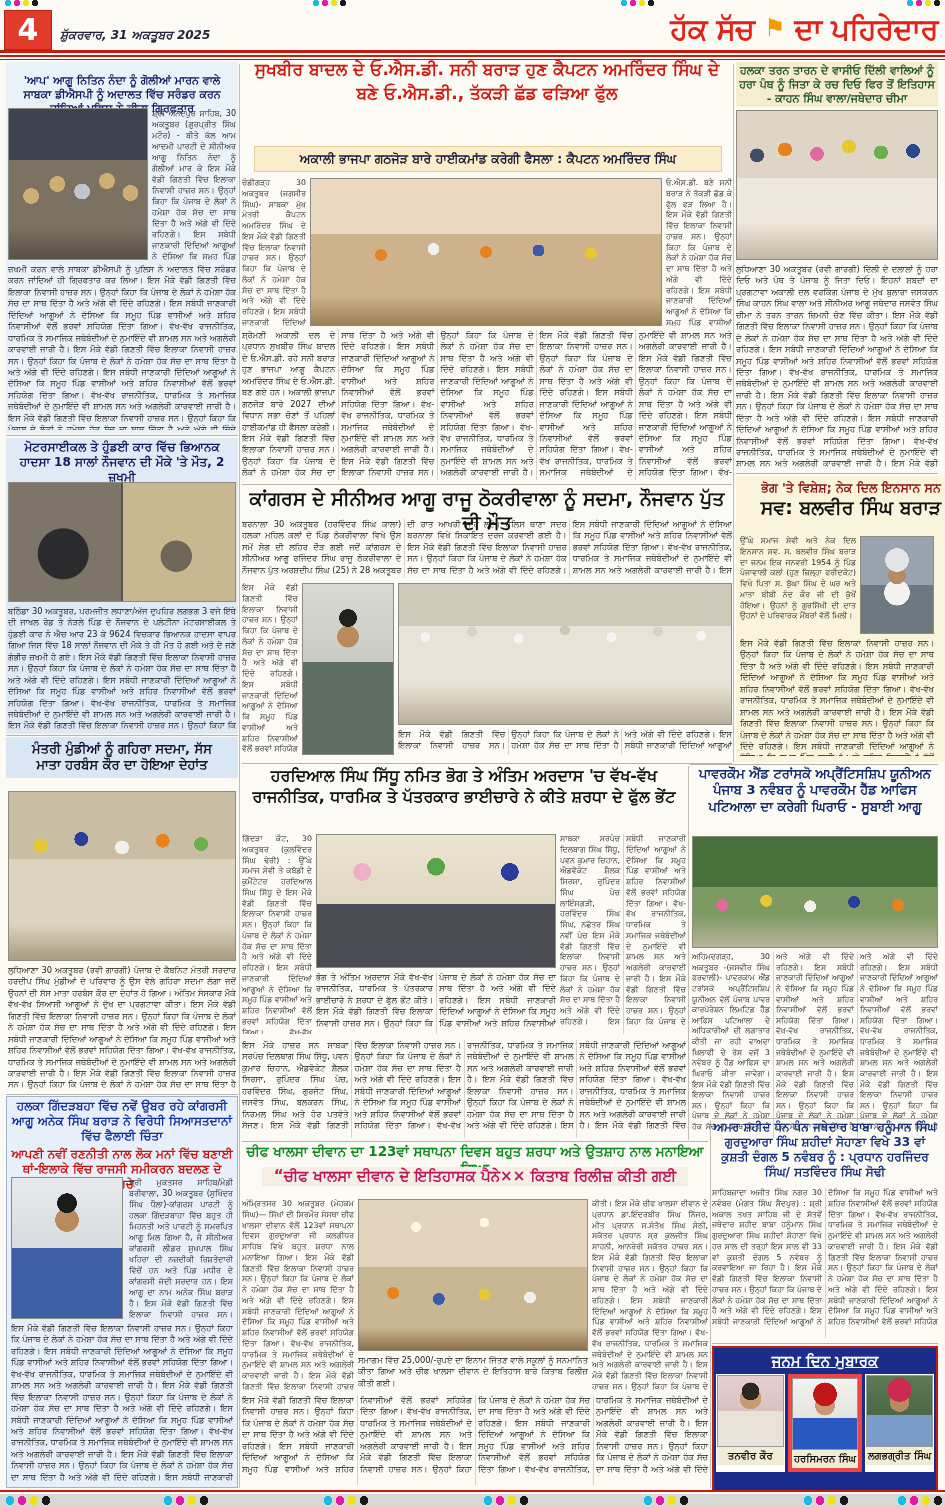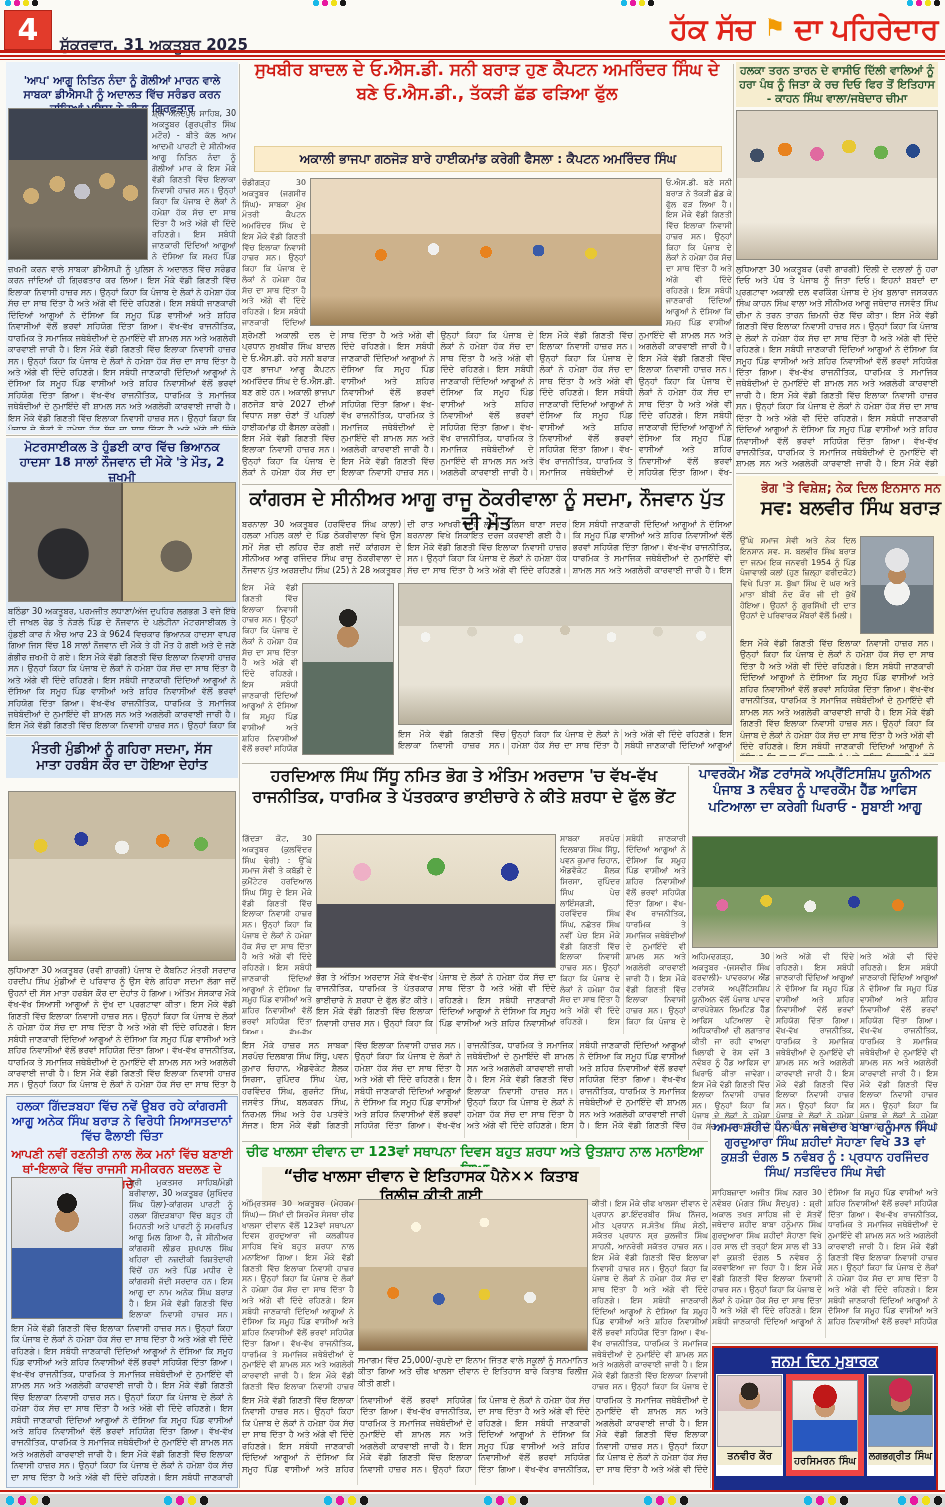--- a/index.html
+++ b/index.html
@@ -11,21 +11,21 @@
   .cols2{column-count:2;column-gap:6px;column-rule:1px solid #d5d2c8;}
   .cols3{column-count:3;column-gap:6px;column-rule:1px solid #d5d2c8;}
   .cols4{column-count:4;column-gap:6px;column-rule:1px solid #d5d2c8;}
   .cols5{column-count:5;column-gap:6px;column-rule:1px solid #d5d2c8;}
   .photo{position:absolute;border:1px solid #8d8a80;box-sizing:border-box;}
   .vrule{position:absolute;width:1px;background:#c2beb2;}
   .hrule{position:absolute;height:1px;background:#b9b5a9;}
   
   #pagenum{left:4px;top:10px;width:46px;height:38px;background:#e23b2b;color:#fff;
            font-size:30px;font-weight:bold;text-align:center;line-height:38px;border:1px solid #b02418;}
-  #pagedate{left:60px;top:36px;font-size:15px;font-weight:bold;color:#23233c;}
+  #pagedate{left:60px;top:28px;font-size:12px;font-weight:bold;color:#23233c;font-style:italic;}
   #masthead{left:640px;top:12px;width:298px;height:38px;text-align:right;
             font-size:29px;font-weight:bold;color:#e0241a;letter-spacing:-0.5px;white-space:nowrap;}
   .flag-ic{display:inline-block;color:#f29b05;font-size:24px;transform:translateY(-3px);}
   .redbar{position:absolute;left:0;width:945px;background:#c41d10;}
   
   .ph-police{background:
      radial-gradient(circle 8px at 16% 58%,#cfae74 97%,transparent),
      radial-gradient(circle 8px at 35% 50%,#cfae74 97%,transparent),
      radial-gradient(circle 8px at 53% 55%,#c4c4cc 97%,transparent),
      radial-gradient(circle 8px at 71% 48%,#cfae74 97%,transparent),
@@ -213,21 +213,21 @@
     <div class="body" style="position:absolute;left:0;top:68px;width:70px;height:200px;font-size:7.8px">ਗਿੱਦੜਾ ਕੋਟ, 30 ਅਕਤੂਬਰ (ਕੁਲਵਿੰਦਰ ਸਿੰਘ ਢੇਰੀ) : ਉੱਘੇ ਸਮਾਜ ਸੇਵੀ ਤੇ ਕਬੱਡੀ ਦੇ ਕੁਮੈਂਟੇਟਰ ਹਰਦਿਆਲ ਸਿੰਘ ਸਿੱਧੂ ਦੇ ਇਸ ਮੌਕੇ ਵੱਡੀ ਗਿਣਤੀ ਵਿੱਚ ਇਲਾਕਾ ਨਿਵਾਸੀ ਹਾਜ਼ਰ ਸਨ। ਉਨ੍ਹਾਂ ਕਿਹਾ ਕਿ ਪੰਜਾਬ ਦੇ ਲੋਕਾਂ ਨੇ ਹਮੇਸ਼ਾ ਹੱਕ ਸੱਚ ਦਾ ਸਾਥ ਦਿੱਤਾ ਹੈ ਅਤੇ ਅੱਗੇ ਵੀ ਦਿੰਦੇ ਰਹਿਣਗੇ। ਇਸ ਸਬੰਧੀ ਜਾਣਕਾਰੀ ਦਿੰਦਿਆਂ ਆਗੂਆਂ ਨੇ ਦੱਸਿਆ ਕਿ ਸਮੂਹ ਪਿੰਡ ਵਾਸੀਆਂ ਅਤੇ ਸ਼ਹਿਰ ਨਿਵਾਸੀਆਂ ਵੱਲੋਂ ਭਰਵਾਂ ਸਹਿਯੋਗ ਦਿੱਤਾ ਗਿਆ। ਵੱਖ-ਵੱਖ ਰਾਜਨੀਤਿਕ, ਧਾਰਮਿਕ ਤੇ ਸਮਾਜਿਕ ਜਥੇਬੰਦੀਆਂ ਦੇ ਨੁਮਾਇੰਦੇ ਵੀ ਸ਼ਾਮਲ ਸਨ ਅਤੇ ਅਗਲੇਰੀ ਕਾਰਵਾਈ ਜਾਰੀ ਹੈ।</div>
     <div class="photo ph-stage" style="left:74px;top:68px;width:240px;height:134px"></div>
     <div class="body cols2" style="position:absolute;left:318px;top:68px;width:126px;height:200px;font-size:7.8px">ਸਾਬਕਾ ਸਰਪੰਚ ਦਿਲਬਾਗ ਸਿੰਘ ਸਿੱਧੂ, ਪਵਨ ਕੁਮਾਰ ਚਿਹਾਨ, ਐਡਵੋਕੇਟ ਸ਼ੈਲਕ ਸਿਰਸਾ, ਰੁਪਿੰਦਰ ਸਿੰਘ ਪੇਚ ਲਾਇੰਸਗੜੀ, ਹਰਵਿੰਦਰ ਸਿੰਘ ਸਿੰਘ, ਨਛੱਤਰ ਸਿੰਘ ਨਵੀਂ ਪੇਚ ਇਸ ਮੌਕੇ ਵੱਡੀ ਗਿਣਤੀ ਵਿੱਚ ਇਲਾਕਾ ਨਿਵਾਸੀ ਹਾਜ਼ਰ ਸਨ। ਉਨ੍ਹਾਂ ਕਿਹਾ ਕਿ ਪੰਜਾਬ ਦੇ ਲੋਕਾਂ ਨੇ ਹਮੇਸ਼ਾ ਹੱਕ ਸੱਚ ਦਾ ਸਾਥ ਦਿੱਤਾ ਹੈ ਅਤੇ ਅੱਗੇ ਵੀ ਦਿੰਦੇ ਰਹਿਣਗੇ। ਇਸ ਸਬੰਧੀ ਜਾਣਕਾਰੀ ਦਿੰਦਿਆਂ ਆਗੂਆਂ ਨੇ ਦੱਸਿਆ ਕਿ ਸਮੂਹ ਪਿੰਡ ਵਾਸੀਆਂ ਅਤੇ ਸ਼ਹਿਰ ਨਿਵਾਸੀਆਂ ਵੱਲੋਂ ਭਰਵਾਂ ਸਹਿਯੋਗ ਦਿੱਤਾ ਗਿਆ। ਵੱਖ-ਵੱਖ ਰਾਜਨੀਤਿਕ, ਧਾਰਮਿਕ ਤੇ ਸਮਾਜਿਕ ਜਥੇਬੰਦੀਆਂ ਦੇ ਨੁਮਾਇੰਦੇ ਵੀ ਸ਼ਾਮਲ ਸਨ ਅਤੇ ਅਗਲੇਰੀ ਕਾਰਵਾਈ ਜਾਰੀ ਹੈ। ਇਸ ਮੌਕੇ ਵੱਡੀ ਗਿਣਤੀ ਵਿੱਚ ਇਲਾਕਾ ਨਿਵਾਸੀ ਹਾਜ਼ਰ ਸਨ। ਉਨ੍ਹਾਂ ਕਿਹਾ ਕਿ ਪੰਜਾਬ ਦੇ ਲੋਕਾਂ ਨੇ ਹਮੇਸ਼ਾ ਹੱਕ ਸੱਚ ਦਾ ਸਾਥ ਦਿੱਤਾ ਹੈ ਅਤੇ ਅੱਗੇ ਵੀ ਦਿੰਦੇ ਰਹਿਣਗੇ। ਇਸ ਸਬੰਧੀ ਜਾਣਕਾਰੀ ਦਿੰਦਿਆਂ ਆਗੂਆਂ ਨੇ ਦੱਸਿਆ ਕਿ ਸਮੂਹ ਪਿੰਡ ਵਾਸੀਆਂ ਅਤੇ ਸ਼ਹਿਰ ਨਿਵਾਸੀਆਂ ਵੱਲੋਂ ਭਰਵਾਂ ਸਹਿਯੋਗ ਦਿੱਤਾ ਗਿਆ। ਵੱਖ-ਵੱਖ ਰਾਜਨੀਤਿਕ, ਧਾਰਮਿਕ ਤੇ ਸਮਾਜਿਕ ਜਥੇਬੰਦੀਆਂ ਦੇ ਨੁਮਾਇੰਦੇ ਵੀ ਸ਼ਾਮਲ ਸਨ ਅਤੇ ਅਗਲੇਰੀ ਕਾਰਵਾਈ ਜਾਰੀ ਹੈ।</div>
     <div class="body cols2" style="position:absolute;left:74px;top:206px;width:240px;height:62px">ਭੋਗ ਤੇ ਅੰਤਿਮ ਅਰਦਾਸ ਮੌਕੇ ਵੱਖ-ਵੱਖ ਰਾਜਨੀਤਿਕ, ਧਾਰਮਿਕ ਤੇ ਪੱਤਰਕਾਰ ਭਾਈਚਾਰੇ ਨੇ ਸ਼ਰਧਾ ਦੇ ਫੁੱਲ ਭੇਂਟ ਕੀਤੇ। ਇਸ ਮੌਕੇ ਵੱਡੀ ਗਿਣਤੀ ਵਿੱਚ ਇਲਾਕਾ ਨਿਵਾਸੀ ਹਾਜ਼ਰ ਸਨ। ਉਨ੍ਹਾਂ ਕਿਹਾ ਕਿ ਪੰਜਾਬ ਦੇ ਲੋਕਾਂ ਨੇ ਹਮੇਸ਼ਾ ਹੱਕ ਸੱਚ ਦਾ ਸਾਥ ਦਿੱਤਾ ਹੈ ਅਤੇ ਅੱਗੇ ਵੀ ਦਿੰਦੇ ਰਹਿਣਗੇ। ਇਸ ਸਬੰਧੀ ਜਾਣਕਾਰੀ ਦਿੰਦਿਆਂ ਆਗੂਆਂ ਨੇ ਦੱਸਿਆ ਕਿ ਸਮੂਹ ਪਿੰਡ ਵਾਸੀਆਂ ਅਤੇ ਸ਼ਹਿਰ ਨਿਵਾਸੀਆਂ ਵੱਲੋਂ ਭਰਵਾਂ ਸਹਿਯੋਗ ਦਿੱਤਾ ਗਿਆ। ਵੱਖ-ਵੱਖ ਰਾਜਨੀਤਿਕ, ਧਾਰਮਿਕ ਤੇ ਸਮਾਜਿਕ ਜਥੇਬੰਦੀਆਂ ਦੇ ਨੁਮਾਇੰਦੇ ਵੀ ਸ਼ਾਮਲ ਸਨ ਅਤੇ ਅਗਲੇਰੀ ਕਾਰਵਾਈ ਜਾਰੀ ਹੈ। ਇਸ ਮੌਕੇ ਵੱਡੀ ਗਿਣਤੀ ਵਿੱਚ ਇਲਾਕਾ ਨਿਵਾਸੀ ਹਾਜ਼ਰ ਸਨ। ਉਨ੍ਹਾਂ ਕਿਹਾ ਕਿ ਪੰਜਾਬ ਦੇ ਲੋਕਾਂ ਨੇ ਹਮੇਸ਼ਾ ਹੱਕ ਸੱਚ ਦਾ ਸਾਥ ਦਿੱਤਾ ਹੈ ਅਤੇ ਅੱਗੇ ਵੀ ਦਿੰਦੇ ਰਹਿਣਗੇ। ਇਸ ਸਬੰਧੀ ਜਾਣਕਾਰੀ ਦਿੰਦਿਆਂ ਆਗੂਆਂ ਨੇ ਦੱਸਿਆ ਕਿ ਸਮੂਹ ਪਿੰਡ ਵਾਸੀਆਂ ਅਤੇ ਸ਼ਹਿਰ ਨਿਵਾਸੀਆਂ ਵੱਲੋਂ ਭਰਵਾਂ ਸਹਿਯੋਗ ਦਿੱਤਾ ਗਿਆ। ਵੱਖ-ਵੱਖ ਰਾਜਨੀਤਿਕ, ਧਾਰਮਿਕ ਤੇ ਸਮਾਜਿਕ ਜਥੇਬੰਦੀਆਂ ਦੇ ਨੁਮਾਇੰਦੇ ਵੀ ਸ਼ਾਮਲ ਸਨ ਅਤੇ ਅਗਲੇਰੀ ਕਾਰਵਾਈ ਜਾਰੀ ਹੈ।</div>
     <div class="body cols4" style="position:absolute;left:0;top:274px;width:444px;height:98px">ਇਸ ਮੌਕੇ ਹਾਜ਼ਰ ਸਨ ਸਾਬਕਾ ਸਰਪੰਚ ਦਿਲਬਾਗ ਸਿੰਘ ਸਿੱਧੂ, ਪਵਨ ਕੁਮਾਰ ਚਿਹਾਨ, ਐਡਵੋਕੇਟ ਸ਼ੈਲਕ ਸਿਰਸਾ, ਰੁਪਿੰਦਰ ਸਿੰਘ ਪੇਚ, ਹਰਵਿੰਦਰ ਸਿੰਘ, ਗੁਰਜੰਟ ਸਿੰਘ, ਜਸਵੰਤ ਸਿੰਘ, ਬਲਕਰਨ ਸਿੰਘ, ਨਿਰਮਲ ਸਿੰਘ ਅਤੇ ਹੋਰ ਪਤਵੰਤੇ ਸੱਜਣ। ਇਸ ਮੌਕੇ ਵੱਡੀ ਗਿਣਤੀ ਵਿੱਚ ਇਲਾਕਾ ਨਿਵਾਸੀ ਹਾਜ਼ਰ ਸਨ। ਉਨ੍ਹਾਂ ਕਿਹਾ ਕਿ ਪੰਜਾਬ ਦੇ ਲੋਕਾਂ ਨੇ ਹਮੇਸ਼ਾ ਹੱਕ ਸੱਚ ਦਾ ਸਾਥ ਦਿੱਤਾ ਹੈ ਅਤੇ ਅੱਗੇ ਵੀ ਦਿੰਦੇ ਰਹਿਣਗੇ। ਇਸ ਸਬੰਧੀ ਜਾਣਕਾਰੀ ਦਿੰਦਿਆਂ ਆਗੂਆਂ ਨੇ ਦੱਸਿਆ ਕਿ ਸਮੂਹ ਪਿੰਡ ਵਾਸੀਆਂ ਅਤੇ ਸ਼ਹਿਰ ਨਿਵਾਸੀਆਂ ਵੱਲੋਂ ਭਰਵਾਂ ਸਹਿਯੋਗ ਦਿੱਤਾ ਗਿਆ। ਵੱਖ-ਵੱਖ ਰਾਜਨੀਤਿਕ, ਧਾਰਮਿਕ ਤੇ ਸਮਾਜਿਕ ਜਥੇਬੰਦੀਆਂ ਦੇ ਨੁਮਾਇੰਦੇ ਵੀ ਸ਼ਾਮਲ ਸਨ ਅਤੇ ਅਗਲੇਰੀ ਕਾਰਵਾਈ ਜਾਰੀ ਹੈ। ਇਸ ਮੌਕੇ ਵੱਡੀ ਗਿਣਤੀ ਵਿੱਚ ਇਲਾਕਾ ਨਿਵਾਸੀ ਹਾਜ਼ਰ ਸਨ। ਉਨ੍ਹਾਂ ਕਿਹਾ ਕਿ ਪੰਜਾਬ ਦੇ ਲੋਕਾਂ ਨੇ ਹਮੇਸ਼ਾ ਹੱਕ ਸੱਚ ਦਾ ਸਾਥ ਦਿੱਤਾ ਹੈ ਅਤੇ ਅੱਗੇ ਵੀ ਦਿੰਦੇ ਰਹਿਣਗੇ। ਇਸ ਸਬੰਧੀ ਜਾਣਕਾਰੀ ਦਿੰਦਿਆਂ ਆਗੂਆਂ ਨੇ ਦੱਸਿਆ ਕਿ ਸਮੂਹ ਪਿੰਡ ਵਾਸੀਆਂ ਅਤੇ ਸ਼ਹਿਰ ਨਿਵਾਸੀਆਂ ਵੱਲੋਂ ਭਰਵਾਂ ਸਹਿਯੋਗ ਦਿੱਤਾ ਗਿਆ। ਵੱਖ-ਵੱਖ ਰਾਜਨੀਤਿਕ, ਧਾਰਮਿਕ ਤੇ ਸਮਾਜਿਕ ਜਥੇਬੰਦੀਆਂ ਦੇ ਨੁਮਾਇੰਦੇ ਵੀ ਸ਼ਾਮਲ ਸਨ ਅਤੇ ਅਗਲੇਰੀ ਕਾਰਵਾਈ ਜਾਰੀ ਹੈ। ਇਸ ਮੌਕੇ ਵੱਡੀ ਗਿਣਤੀ ਵਿੱਚ ਇਲਾਕਾ ਨਿਵਾਸੀ ਹਾਜ਼ਰ ਸਨ। ਉਨ੍ਹਾਂ ਕਿਹਾ ਕਿ ਪੰਜਾਬ ਦੇ ਲੋਕਾਂ ਨੇ ਹਮੇਸ਼ਾ ਹੱਕ ਸੱਚ ਦਾ ਸਾਥ ਦਿੱਤਾ ਹੈ ਅਤੇ ਅੱਗੇ ਵੀ ਦਿੰਦੇ ਰਹਿਣਗੇ। ਇਸ ਸਬੰਧੀ ਜਾਣਕਾਰੀ ਦਿੰਦਿਆਂ ਆਗੂਆਂ ਨੇ ਦੱਸਿਆ ਕਿ ਸਮੂਹ ਪਿੰਡ ਵਾਸੀਆਂ ਅਤੇ ਸ਼ਹਿਰ ਨਿਵਾਸੀਆਂ ਵੱਲੋਂ ਭਰਵਾਂ ਸਹਿਯੋਗ ਦਿੱਤਾ ਗਿਆ। ਵੱਖ-ਵੱਖ ਰਾਜਨੀਤਿਕ, ਧਾਰਮਿਕ ਤੇ ਸਮਾਜਿਕ ਜਥੇਬੰਦੀਆਂ ਦੇ ਨੁਮਾਇੰਦੇ ਵੀ ਸ਼ਾਮਲ ਸਨ ਅਤੇ ਅਗਲੇਰੀ ਕਾਰਵਾਈ ਜਾਰੀ ਹੈ। ਇਸ ਮੌਕੇ ਵੱਡੀ ਗਿਣਤੀ ਵਿੱਚ ਇਲਾਕਾ ਨਿਵਾਸੀ ਹਾਜ਼ਰ ਸਨ। ਉਨ੍ਹਾਂ ਕਿਹਾ ਕਿ ਪੰਜਾਬ ਦੇ ਲੋਕਾਂ ਨੇ ਹਮੇਸ਼ਾ ਹੱਕ ਸੱਚ ਦਾ ਸਾਥ ਦਿੱਤਾ ਹੈ ਅਤੇ ਅੱਗੇ ਵੀ ਦਿੰਦੇ ਰਹਿਣਗੇ। ਇਸ ਸਬੰਧੀ ਜਾਣਕਾਰੀ ਦਿੰਦਿਆਂ ਆਗੂਆਂ ਨੇ ਦੱਸਿਆ ਕਿ ਸਮੂਹ ਪਿੰਡ ਵਾਸੀਆਂ ਅਤੇ ਸ਼ਹਿਰ ਨਿਵਾਸੀਆਂ ਵੱਲੋਂ ਭਰਵਾਂ ਸਹਿਯੋਗ ਦਿੱਤਾ ਗਿਆ। ਵੱਖ-ਵੱਖ ਰਾਜਨੀਤਿਕ, ਧਾਰਮਿਕ ਤੇ ਸਮਾਜਿਕ ਜਥੇਬੰਦੀਆਂ ਦੇ ਨੁਮਾਇੰਦੇ ਵੀ ਸ਼ਾਮਲ ਸਨ ਅਤੇ ਅਗਲੇਰੀ ਕਾਰਵਾਈ ਜਾਰੀ ਹੈ। ਇਸ ਮੌਕੇ ਵੱਡੀ ਗਿਣਤੀ ਵਿੱਚ ਇਲਾਕਾ ਨਿਵਾਸੀ ਹਾਜ਼ਰ ਸਨ। ਉਨ੍ਹਾਂ ਕਿਹਾ ਕਿ ਪੰਜਾਬ ਦੇ ਲੋਕਾਂ ਨੇ ਹਮੇਸ਼ਾ ਹੱਕ ਸੱਚ ਦਾ ਸਾਥ ਦਿੱਤਾ ਹੈ ਅਤੇ ਅੱਗੇ ਵੀ ਦਿੰਦੇ ਰਹਿਣਗੇ। ਇਸ ਸਬੰਧੀ ਜਾਣਕਾਰੀ ਦਿੰਦਿਆਂ ਆਗੂਆਂ ਨੇ ਦੱਸਿਆ ਕਿ ਸਮੂਹ ਪਿੰਡ ਵਾਸੀਆਂ ਅਤੇ ਸ਼ਹਿਰ ਨਿਵਾਸੀਆਂ ਵੱਲੋਂ ਭਰਵਾਂ ਸਹਿਯੋਗ ਦਿੱਤਾ ਗਿਆ। ਵੱਖ-ਵੱਖ ਰਾਜਨੀਤਿਕ, ਧਾਰਮਿਕ ਤੇ ਸਮਾਜਿਕ ਜਥੇਬੰਦੀਆਂ ਦੇ ਨੁਮਾਇੰਦੇ ਵੀ ਸ਼ਾਮਲ ਸਨ ਅਤੇ ਅਗਲੇਰੀ ਕਾਰਵਾਈ ਜਾਰੀ ਹੈ।</div>
   </div>
   <div class="hrule" style="left:242px;top:1141px;width:466px"></div>
 
   <div class="abs" style="left:242px;top:1143px;width:466px;height:345px">
     <div class="hl" style="font-size:13.5px;color:#0e8a1e">ਚੀਫ ਖਾਲਸਾ ਦੀਵਾਨ ਦਾ 123ਵਾਂ ਸਥਾਪਨਾ ਦਿਵਸ ਬਹੁਤ ਸ਼ਰਧਾ ਅਤੇ ਉਤਸ਼ਾਹ ਨਾਲ ਮਨਾਇਆ ਗਿਆ</div>
-    <div class="hl" style="position:absolute;left:20px;top:24px;width:338px;font-size:15px;color:#000000;background:#f4efe2">“ਚੀਫ ਖਾਲਸਾ ਦੀਵਾਨ ਦੇ ਇਤਿਹਾਸਕ ਪੈਨੇ×× ਕਿਤਾਬ ਰਿਲੀਜ਼ ਕੀਤੀ ਗਈ</div>
+    <div class="hl" style="position:absolute;left:20px;top:24px;width:426px;font-size:15px;color:#be185d;background:#f4efe2">“ਚੀਫ ਖਾਲਸਾ ਦੀਵਾਨ ਦੇ ਇਤਿਹਾਸਕ ਪੈਨੇ×× ਕਿਤਾਬ ਰਿਲੀਜ਼ ਕੀਤੀ ਗਈ</div>
     <div class="body" style="position:absolute;left:0;top:56px;width:112px;height:192px;font-size:7.8px">ਅੰਮ੍ਰਿਤਸਰ 30 ਅਕਤੂਬਰ (ਮੇਹਕਮ ਸਿੰਘ)— ਸਿੱਖਾਂ ਦੀ ਸਿਰਮੌਰ ਸੰਸਥਾ ਚੀਫ ਖਾਲਸਾ ਦੀਵਾਨ ਵੱਲੋਂ 123ਵਾਂ ਸਥਾਪਨਾ ਦਿਵਸ ਗੁਰਦੁਆਰਾ ਜੀ ਕਲਗੀਧਰ ਸਾਹਿਬ ਵਿਖੇ ਬਹੁਤ ਸ਼ਰਧਾ ਨਾਲ ਮਨਾਇਆ ਗਿਆ। ਇਸ ਮੌਕੇ ਵੱਡੀ ਗਿਣਤੀ ਵਿੱਚ ਇਲਾਕਾ ਨਿਵਾਸੀ ਹਾਜ਼ਰ ਸਨ। ਉਨ੍ਹਾਂ ਕਿਹਾ ਕਿ ਪੰਜਾਬ ਦੇ ਲੋਕਾਂ ਨੇ ਹਮੇਸ਼ਾ ਹੱਕ ਸੱਚ ਦਾ ਸਾਥ ਦਿੱਤਾ ਹੈ ਅਤੇ ਅੱਗੇ ਵੀ ਦਿੰਦੇ ਰਹਿਣਗੇ। ਇਸ ਸਬੰਧੀ ਜਾਣਕਾਰੀ ਦਿੰਦਿਆਂ ਆਗੂਆਂ ਨੇ ਦੱਸਿਆ ਕਿ ਸਮੂਹ ਪਿੰਡ ਵਾਸੀਆਂ ਅਤੇ ਸ਼ਹਿਰ ਨਿਵਾਸੀਆਂ ਵੱਲੋਂ ਭਰਵਾਂ ਸਹਿਯੋਗ ਦਿੱਤਾ ਗਿਆ। ਵੱਖ-ਵੱਖ ਰਾਜਨੀਤਿਕ, ਧਾਰਮਿਕ ਤੇ ਸਮਾਜਿਕ ਜਥੇਬੰਦੀਆਂ ਦੇ ਨੁਮਾਇੰਦੇ ਵੀ ਸ਼ਾਮਲ ਸਨ ਅਤੇ ਅਗਲੇਰੀ ਕਾਰਵਾਈ ਜਾਰੀ ਹੈ। ਇਸ ਮੌਕੇ ਵੱਡੀ ਗਿਣਤੀ ਵਿੱਚ ਇਲਾਕਾ ਨਿਵਾਸੀ ਹਾਜ਼ਰ ਸਨ। ਉਨ੍ਹਾਂ ਕਿਹਾ ਕਿ ਪੰਜਾਬ ਦੇ ਲੋਕਾਂ ਨੇ ਹਮੇਸ਼ਾ ਹੱਕ ਸੱਚ ਦਾ ਸਾਥ ਦਿੱਤਾ ਹੈ ਅਤੇ ਅੱਗੇ ਵੀ ਦਿੰਦੇ ਰਹਿਣਗੇ। ਇਸ ਸਬੰਧੀ ਜਾਣਕਾਰੀ ਦਿੰਦਿਆਂ ਆਗੂਆਂ ਨੇ ਦੱਸਿਆ ਕਿ ਸਮੂਹ ਪਿੰਡ ਵਾਸੀਆਂ ਅਤੇ ਸ਼ਹਿਰ ਨਿਵਾਸੀਆਂ ਵੱਲੋਂ ਭਰਵਾਂ ਸਹਿਯੋਗ ਦਿੱਤਾ ਗਿਆ। ਵੱਖ-ਵੱਖ ਰਾਜਨੀਤਿਕ, ਧਾਰਮਿਕ ਤੇ ਸਮਾਜਿਕ ਜਥੇਬੰਦੀਆਂ ਦੇ ਨੁਮਾਇੰਦੇ ਵੀ ਸ਼ਾਮਲ ਸਨ ਅਤੇ ਅਗਲੇਰੀ ਕਾਰਵਾਈ ਜਾਰੀ ਹੈ।</div>
     <div class="photo ph-hall" style="left:116px;top:56px;width:230px;height:152px"></div>
     <div class="body" style="position:absolute;left:350px;top:56px;width:116px;height:192px;font-size:7.8px">ਕੀਤੀ। ਇਸ ਮੌਕੇ ਚੀਫ ਖਾਲਸਾ ਦੀਵਾਨ ਦੇ ਪ੍ਰਧਾਨ ਡਾ.ਇੰਦਰਬੀਰ ਸਿੰਘ ਨਿੱਜਰ, ਮੀਤ ਪ੍ਰਧਾਨ ਸ.ਸੰਤੋਖ ਸਿੰਘ ਸੇਠੀ, ਸਕੱਤਰ ਪ੍ਰਧਾਨ ਸ੍ਰ ਕੁਲਜੀਤ ਸਿੰਘ ਸਾਹਨੀ, ਆਨਰੇਰੀ ਸਕੱਤਰ ਹਾਜ਼ਰ ਸਨ। ਇਸ ਮੌਕੇ ਵੱਡੀ ਗਿਣਤੀ ਵਿੱਚ ਇਲਾਕਾ ਨਿਵਾਸੀ ਹਾਜ਼ਰ ਸਨ। ਉਨ੍ਹਾਂ ਕਿਹਾ ਕਿ ਪੰਜਾਬ ਦੇ ਲੋਕਾਂ ਨੇ ਹਮੇਸ਼ਾ ਹੱਕ ਸੱਚ ਦਾ ਸਾਥ ਦਿੱਤਾ ਹੈ ਅਤੇ ਅੱਗੇ ਵੀ ਦਿੰਦੇ ਰਹਿਣਗੇ। ਇਸ ਸਬੰਧੀ ਜਾਣਕਾਰੀ ਦਿੰਦਿਆਂ ਆਗੂਆਂ ਨੇ ਦੱਸਿਆ ਕਿ ਸਮੂਹ ਪਿੰਡ ਵਾਸੀਆਂ ਅਤੇ ਸ਼ਹਿਰ ਨਿਵਾਸੀਆਂ ਵੱਲੋਂ ਭਰਵਾਂ ਸਹਿਯੋਗ ਦਿੱਤਾ ਗਿਆ। ਵੱਖ-ਵੱਖ ਰਾਜਨੀਤਿਕ, ਧਾਰਮਿਕ ਤੇ ਸਮਾਜਿਕ ਜਥੇਬੰਦੀਆਂ ਦੇ ਨੁਮਾਇੰਦੇ ਵੀ ਸ਼ਾਮਲ ਸਨ ਅਤੇ ਅਗਲੇਰੀ ਕਾਰਵਾਈ ਜਾਰੀ ਹੈ। ਇਸ ਮੌਕੇ ਵੱਡੀ ਗਿਣਤੀ ਵਿੱਚ ਇਲਾਕਾ ਨਿਵਾਸੀ ਹਾਜ਼ਰ ਸਨ। ਉਨ੍ਹਾਂ ਕਿਹਾ ਕਿ ਪੰਜਾਬ ਦੇ ਲੋਕਾਂ ਨੇ ਹਮੇਸ਼ਾ ਹੱਕ ਸੱਚ ਦਾ ਸਾਥ ਦਿੱਤਾ ਹੈ ਅਤੇ ਅੱਗੇ ਵੀ ਦਿੰਦੇ ਰਹਿਣਗੇ। ਇਸ ਸਬੰਧੀ ਜਾਣਕਾਰੀ ਦਿੰਦਿਆਂ ਆਗੂਆਂ ਨੇ ਦੱਸਿਆ ਕਿ ਸਮੂਹ ਪਿੰਡ ਵਾਸੀਆਂ ਅਤੇ ਸ਼ਹਿਰ ਨਿਵਾਸੀਆਂ ਵੱਲੋਂ ਭਰਵਾਂ ਸਹਿਯੋਗ ਦਿੱਤਾ ਗਿਆ। ਵੱਖ-ਵੱਖ ਰਾਜਨੀਤਿਕ, ਧਾਰਮਿਕ ਤੇ ਸਮਾਜਿਕ ਜਥੇਬੰਦੀਆਂ ਦੇ ਨੁਮਾਇੰਦੇ ਵੀ ਸ਼ਾਮਲ ਸਨ ਅਤੇ ਅਗਲੇਰੀ ਕਾਰਵਾਈ ਜਾਰੀ ਹੈ।</div>
     <div class="body" style="position:absolute;left:116px;top:212px;width:230px;height:36px">ਸਮਾਗਮ ਵਿੱਚ 25,000/-ਰੁਪਏ ਦਾ ਇਨਾਮ ਜਿੱਤਣ ਵਾਲੇ ਸਕੂਲਾਂ ਨੂੰ ਸਨਮਾਨਿਤ ਕੀਤਾ ਗਿਆ ਅਤੇ ਚੀਫ ਖਾਲਸਾ ਦੀਵਾਨ ਦੇ ਇਤਿਹਾਸ ਬਾਰੇ ਕਿਤਾਬ ਰਿਲੀਜ਼ ਕੀਤੀ ਗਈ।</div>
     <div class="body cols4" style="position:absolute;left:0;top:252px;width:466px;height:90px">ਇਸ ਮੌਕੇ ਵੱਡੀ ਗਿਣਤੀ ਵਿੱਚ ਇਲਾਕਾ ਨਿਵਾਸੀ ਹਾਜ਼ਰ ਸਨ। ਉਨ੍ਹਾਂ ਕਿਹਾ ਕਿ ਪੰਜਾਬ ਦੇ ਲੋਕਾਂ ਨੇ ਹਮੇਸ਼ਾ ਹੱਕ ਸੱਚ ਦਾ ਸਾਥ ਦਿੱਤਾ ਹੈ ਅਤੇ ਅੱਗੇ ਵੀ ਦਿੰਦੇ ਰਹਿਣਗੇ। ਇਸ ਸਬੰਧੀ ਜਾਣਕਾਰੀ ਦਿੰਦਿਆਂ ਆਗੂਆਂ ਨੇ ਦੱਸਿਆ ਕਿ ਸਮੂਹ ਪਿੰਡ ਵਾਸੀਆਂ ਅਤੇ ਸ਼ਹਿਰ ਨਿਵਾਸੀਆਂ ਵੱਲੋਂ ਭਰਵਾਂ ਸਹਿਯੋਗ ਦਿੱਤਾ ਗਿਆ। ਵੱਖ-ਵੱਖ ਰਾਜਨੀਤਿਕ, ਧਾਰਮਿਕ ਤੇ ਸਮਾਜਿਕ ਜਥੇਬੰਦੀਆਂ ਦੇ ਨੁਮਾਇੰਦੇ ਵੀ ਸ਼ਾਮਲ ਸਨ ਅਤੇ ਅਗਲੇਰੀ ਕਾਰਵਾਈ ਜਾਰੀ ਹੈ। ਇਸ ਮੌਕੇ ਵੱਡੀ ਗਿਣਤੀ ਵਿੱਚ ਇਲਾਕਾ ਨਿਵਾਸੀ ਹਾਜ਼ਰ ਸਨ। ਉਨ੍ਹਾਂ ਕਿਹਾ ਕਿ ਪੰਜਾਬ ਦੇ ਲੋਕਾਂ ਨੇ ਹਮੇਸ਼ਾ ਹੱਕ ਸੱਚ ਦਾ ਸਾਥ ਦਿੱਤਾ ਹੈ ਅਤੇ ਅੱਗੇ ਵੀ ਦਿੰਦੇ ਰਹਿਣਗੇ। ਇਸ ਸਬੰਧੀ ਜਾਣਕਾਰੀ ਦਿੰਦਿਆਂ ਆਗੂਆਂ ਨੇ ਦੱਸਿਆ ਕਿ ਸਮੂਹ ਪਿੰਡ ਵਾਸੀਆਂ ਅਤੇ ਸ਼ਹਿਰ ਨਿਵਾਸੀਆਂ ਵੱਲੋਂ ਭਰਵਾਂ ਸਹਿਯੋਗ ਦਿੱਤਾ ਗਿਆ। ਵੱਖ-ਵੱਖ ਰਾਜਨੀਤਿਕ, ਧਾਰਮਿਕ ਤੇ ਸਮਾਜਿਕ ਜਥੇਬੰਦੀਆਂ ਦੇ ਨੁਮਾਇੰਦੇ ਵੀ ਸ਼ਾਮਲ ਸਨ ਅਤੇ ਅਗਲੇਰੀ ਕਾਰਵਾਈ ਜਾਰੀ ਹੈ। ਇਸ ਮੌਕੇ ਵੱਡੀ ਗਿਣਤੀ ਵਿੱਚ ਇਲਾਕਾ ਨਿਵਾਸੀ ਹਾਜ਼ਰ ਸਨ। ਉਨ੍ਹਾਂ ਕਿਹਾ ਕਿ ਪੰਜਾਬ ਦੇ ਲੋਕਾਂ ਨੇ ਹਮੇਸ਼ਾ ਹੱਕ ਸੱਚ ਦਾ ਸਾਥ ਦਿੱਤਾ ਹੈ ਅਤੇ ਅੱਗੇ ਵੀ ਦਿੰਦੇ ਰਹਿਣਗੇ। ਇਸ ਸਬੰਧੀ ਜਾਣਕਾਰੀ ਦਿੰਦਿਆਂ ਆਗੂਆਂ ਨੇ ਦੱਸਿਆ ਕਿ ਸਮੂਹ ਪਿੰਡ ਵਾਸੀਆਂ ਅਤੇ ਸ਼ਹਿਰ ਨਿਵਾਸੀਆਂ ਵੱਲੋਂ ਭਰਵਾਂ ਸਹਿਯੋਗ ਦਿੱਤਾ ਗਿਆ। ਵੱਖ-ਵੱਖ ਰਾਜਨੀਤਿਕ, ਧਾਰਮਿਕ ਤੇ ਸਮਾਜਿਕ ਜਥੇਬੰਦੀਆਂ ਦੇ ਨੁਮਾਇੰਦੇ ਵੀ ਸ਼ਾਮਲ ਸਨ ਅਤੇ ਅਗਲੇਰੀ ਕਾਰਵਾਈ ਜਾਰੀ ਹੈ। ਇਸ ਮੌਕੇ ਵੱਡੀ ਗਿਣਤੀ ਵਿੱਚ ਇਲਾਕਾ ਨਿਵਾਸੀ ਹਾਜ਼ਰ ਸਨ। ਉਨ੍ਹਾਂ ਕਿਹਾ ਕਿ ਪੰਜਾਬ ਦੇ ਲੋਕਾਂ ਨੇ ਹਮੇਸ਼ਾ ਹੱਕ ਸੱਚ ਦਾ ਸਾਥ ਦਿੱਤਾ ਹੈ ਅਤੇ ਅੱਗੇ ਵੀ ਦਿੰਦੇ ਰਹਿਣਗੇ। ਇਸ ਸਬੰਧੀ ਜਾਣਕਾਰੀ ਦਿੰਦਿਆਂ ਆਗੂਆਂ ਨੇ ਦੱਸਿਆ ਕਿ ਸਮੂਹ ਪਿੰਡ ਵਾਸੀਆਂ ਅਤੇ ਸ਼ਹਿਰ ਨਿਵਾਸੀਆਂ ਵੱਲੋਂ ਭਰਵਾਂ ਸਹਿਯੋਗ ਦਿੱਤਾ ਗਿਆ। ਵੱਖ-ਵੱਖ ਰਾਜਨੀਤਿਕ, ਧਾਰਮਿਕ ਤੇ ਸਮਾਜਿਕ ਜਥੇਬੰਦੀਆਂ ਦੇ ਨੁਮਾਇੰਦੇ ਵੀ ਸ਼ਾਮਲ ਸਨ ਅਤੇ ਅਗਲੇਰੀ ਕਾਰਵਾਈ ਜਾਰੀ ਹੈ। ਇਸ ਮੌਕੇ ਵੱਡੀ ਗਿਣਤੀ ਵਿੱਚ ਇਲਾਕਾ ਨਿਵਾਸੀ ਹਾਜ਼ਰ ਸਨ। ਉਨ੍ਹਾਂ ਕਿਹਾ ਕਿ ਪੰਜਾਬ ਦੇ ਲੋਕਾਂ ਨੇ ਹਮੇਸ਼ਾ ਹੱਕ ਸੱਚ ਦਾ ਸਾਥ ਦਿੱਤਾ ਹੈ ਅਤੇ ਅੱਗੇ ਵੀ ਦਿੰਦੇ ਰਹਿਣਗੇ। ਇਸ ਸਬੰਧੀ ਜਾਣਕਾਰੀ ਦਿੰਦਿਆਂ ਆਗੂਆਂ ਨੇ ਦੱਸਿਆ ਕਿ ਸਮੂਹ ਪਿੰਡ ਵਾਸੀਆਂ ਅਤੇ ਸ਼ਹਿਰ ਨਿਵਾਸੀਆਂ ਵੱਲੋਂ ਭਰਵਾਂ ਸਹਿਯੋਗ ਦਿੱਤਾ ਗਿਆ। ਵੱਖ-ਵੱਖ ਰਾਜਨੀਤਿਕ, ਧਾਰਮਿਕ ਤੇ ਸਮਾਜਿਕ ਜਥੇਬੰਦੀਆਂ ਦੇ ਨੁਮਾਇੰਦੇ ਵੀ ਸ਼ਾਮਲ ਸਨ ਅਤੇ ਅਗਲੇਰੀ ਕਾਰਵਾਈ ਜਾਰੀ ਹੈ। ਇਸ ਮੌਕੇ ਵੱਡੀ ਗਿਣਤੀ ਵਿੱਚ ਇਲਾਕਾ ਨਿਵਾਸੀ ਹਾਜ਼ਰ ਸਨ। ਉਨ੍ਹਾਂ ਕਿਹਾ ਕਿ ਪੰਜਾਬ ਦੇ ਲੋਕਾਂ ਨੇ ਹਮੇਸ਼ਾ ਹੱਕ ਸੱਚ ਦਾ ਸਾਥ ਦਿੱਤਾ ਹੈ ਅਤੇ ਅੱਗੇ ਵੀ ਦਿੰਦੇ ਰਹਿਣਗੇ। ਇਸ ਸਬੰਧੀ ਜਾਣਕਾਰੀ ਦਿੰਦਿਆਂ ਆਗੂਆਂ ਨੇ ਦੱਸਿਆ ਕਿ ਸਮੂਹ ਪਿੰਡ ਵਾਸੀਆਂ ਅਤੇ ਸ਼ਹਿਰ ਨਿਵਾਸੀਆਂ ਵੱਲੋਂ ਭਰਵਾਂ ਸਹਿਯੋਗ ਦਿੱਤਾ ਗਿਆ। ਵੱਖ-ਵੱਖ ਰਾਜਨੀਤਿਕ, ਧਾਰਮਿਕ ਤੇ ਸਮਾਜਿਕ ਜਥੇਬੰਦੀਆਂ ਦੇ ਨੁਮਾਇੰਦੇ ਵੀ ਸ਼ਾਮਲ ਸਨ ਅਤੇ ਅਗਲੇਰੀ ਕਾਰਵਾਈ ਜਾਰੀ ਹੈ।</div>
   </div>
 
   <div class="abs" style="left:736px;top:62px;width:202px;height:410px">
     <div class="hl" style="padding:2px;font-size:11px;background:#f6edcf;color:#23512c">ਹਲਕਾ ਤਰਨ ਤਾਰਨ ਦੇ ਵਾਸੀਓ ਦਿੱਲੀ ਵਾਲਿਆਂ ਨੂੰ ਹਰਾ ਪੰਥ ਨੂੰ ਜਿਤਾ ਕੇ ਰਚ ਦਿਓ ਫਿਰ ਤੋਂ ਇਤਿਹਾਸ - ਕਾਹਨ ਸਿੰਘ ਵਾਲਾ/ਜਥੇਦਾਰ ਚੀਮਾ</div>
     <div class="photo ph-group" style="left:0;top:48px;width:202px;height:150px"></div>
@@ -257,21 +257,21 @@
   </div>
   <div class="hrule" style="left:712px;top:1343px;width:226px"></div>
 
   <div class="abs" style="left:712px;top:1346px;width:226px;height:146px;background:#1b2d8a;border:2px solid #c41d10;box-sizing:border-box;padding:2px">
     <div class="hl" style="font-size:15px;color:#fff;height:22px;line-height:22px;text-decoration:underline">ਜਨਮ ਦਿਨ ਮੁਬਾਰਕ</div>
     <div style="display:flex;gap:3px;margin-top:2px">
       <div style="flex:1;background:#fff;border:1px solid #fff">
         <div class="ph-baby" style="height:72px;border:1px solid #999;box-sizing:border-box"></div>
         <div class="hl" style="font-size:10px;background:#f2ecd2;height:18px;line-height:18px;color:#111">ਤਨਵੀਰ ਕੌਰ</div>
       </div>
-      <div style="flex:1;background:#fff;border:6px solid #ef4444">
+      <div style="flex:1;background:#fff;border:4px solid #ef4444">
         <div class="ph-boy" style="height:72px;border:1px solid #999;box-sizing:border-box"></div>
         <div class="hl" style="font-size:10px;background:#f2ecd2;height:18px;line-height:18px;color:#111">ਹਰਸਿਮਰਨ ਸਿੰਘ</div>
       </div>
       <div style="flex:1;background:#fff;border:1px solid #fff">
         <div class="ph-pman" style="height:72px;border:1px solid #999;box-sizing:border-box"></div>
         <div class="hl" style="font-size:10px;background:#f2ecd2;height:18px;line-height:18px;color:#111">ਲਗਭਗ੍ਰੀਤ ਸਿੰਘ</div>
       </div>
     </div>
   </div>
 

